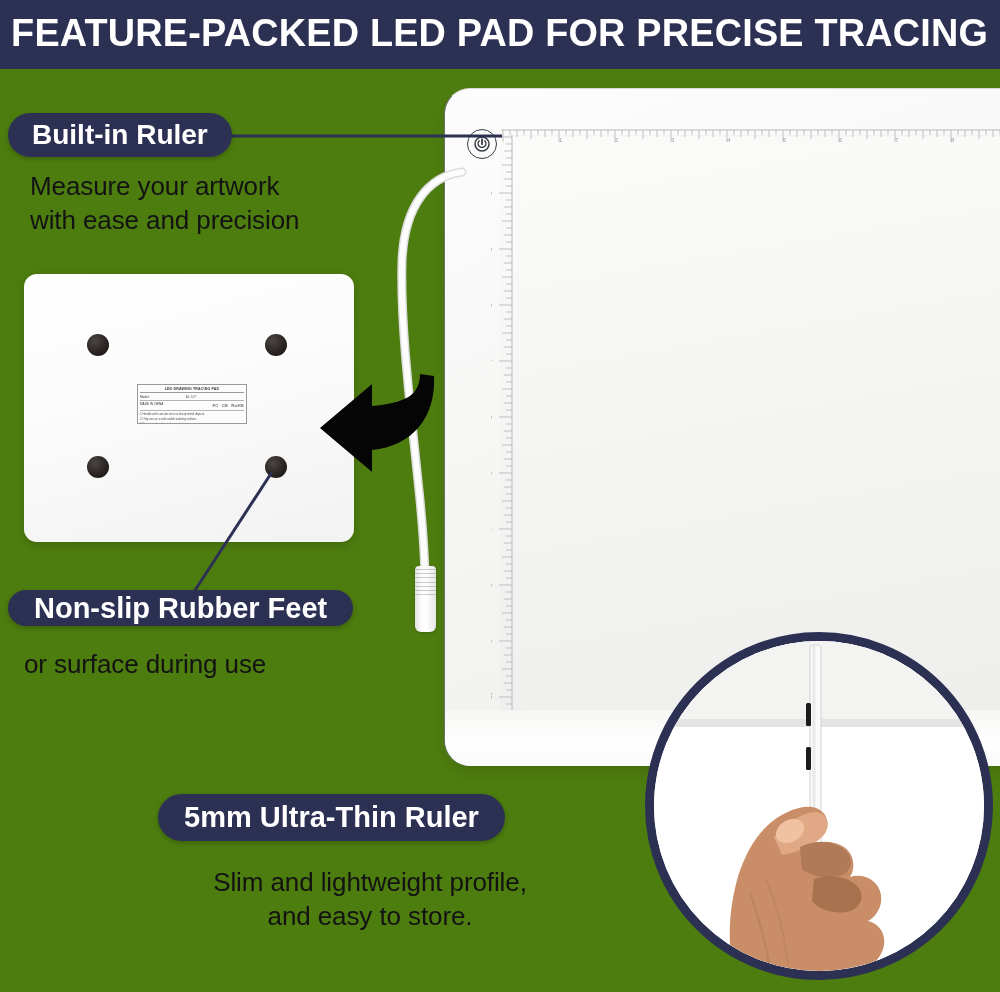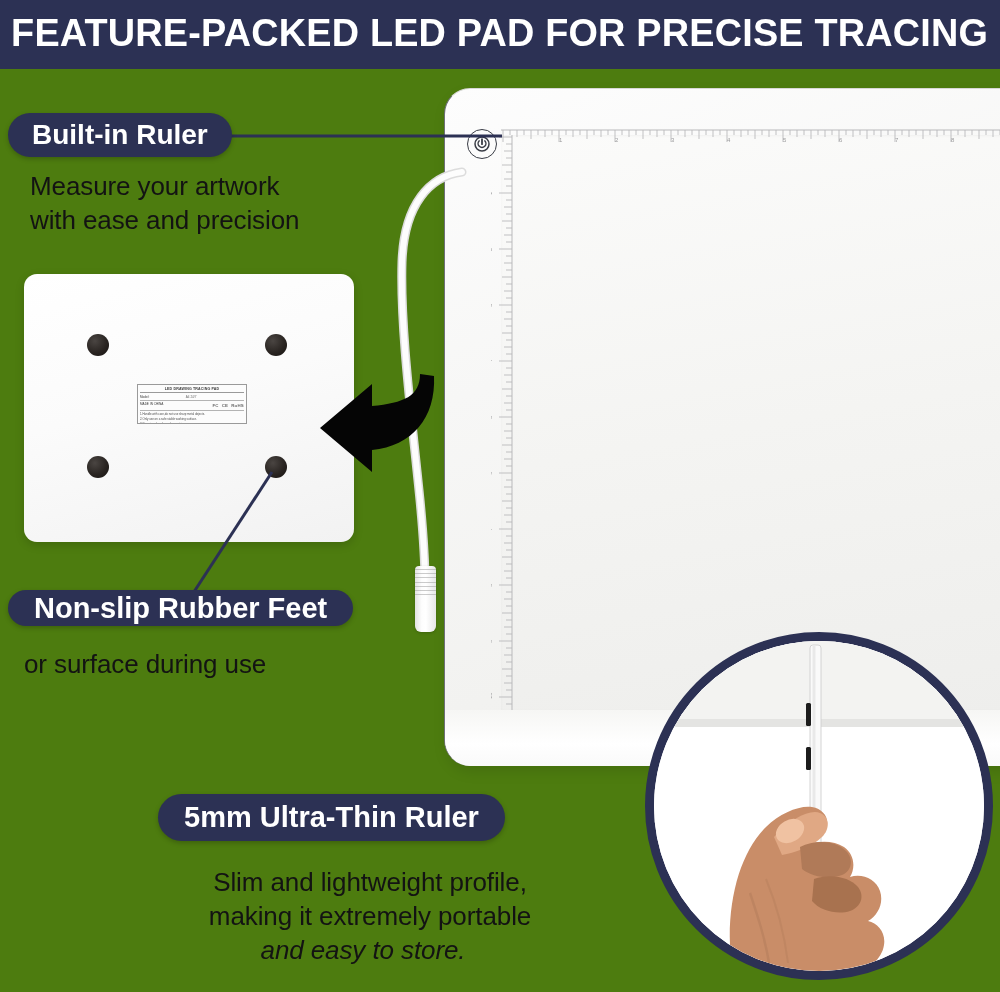--- a/index.html
+++ b/index.html
@@ -510,21 +510,20 @@
   </div>
   <div class="desc desc-feet">
     <span class="line">or surface during use</span>
   </div>
 
   <div class="pill pill-thin">
     <span>5mm Ultra-Thin Ruler</span>
   </div>
   <div class="desc desc-thin">
     <span class="line">Slim and lightweight profile,</span>
-    <span class="line">making it extremely portable</span>
     <span class="line">and easy to store.</span>
   </div>
 
   <div class="inset">
     <div class="inset-media">
       <svg width="330" height="330" viewBox="0 0 330 330">
         <rect x="0" y="0" width="330" height="330" fill="#ffffff"></rect>
 
         <rect x="0" y="0" width="330" height="78" fill="#f3f3f1"></rect>
         <rect x="0" y="78" width="330" height="8" fill="#e4e4e2"></rect>

